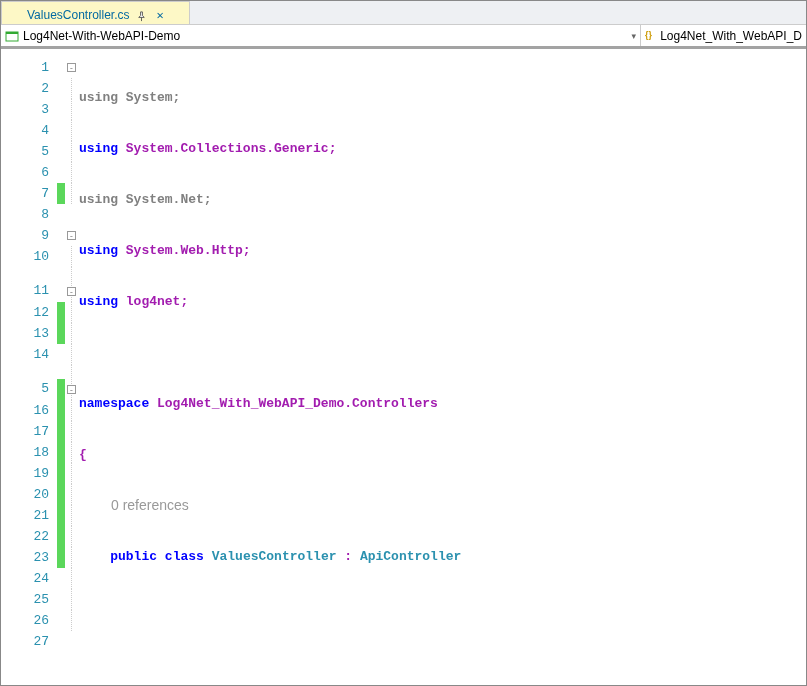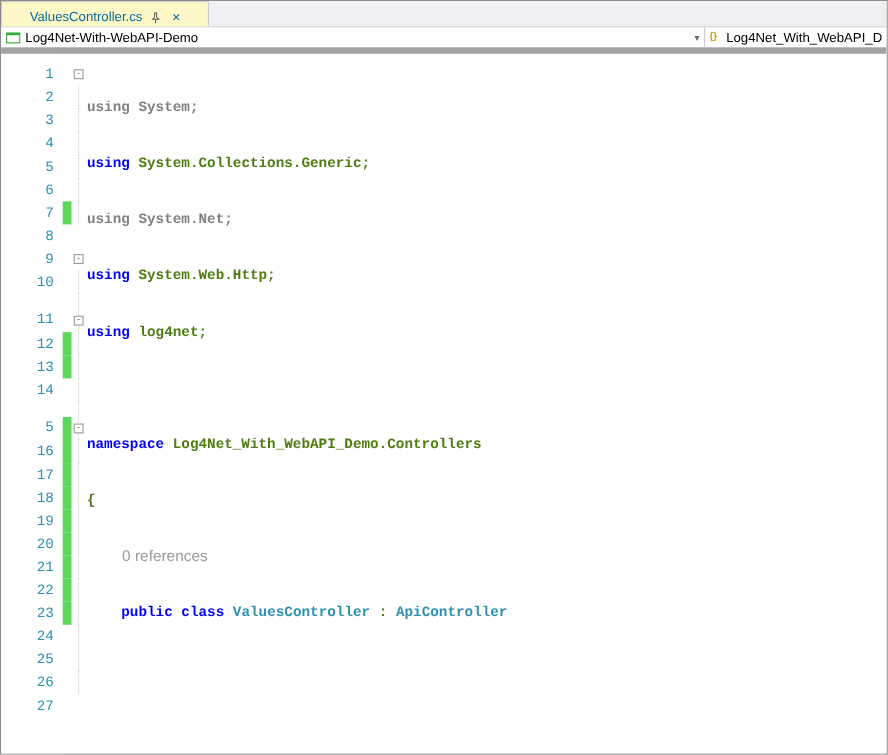--- a/index.html
+++ b/index.html
@@ -28,21 +28,21 @@
     display: flex;
     align-items: flex-end;
     gap: 6px;
     color: #0369a1;
   }
   .tab .pin { width:11px; height:11px; display:inline-block; }
   .tab .close { font-family: monospace; margin-left: 4px; }
   .nav-bar {
     height: 24px;
     background: #fff;
-    border-bottom: 6px solid #a3a3a3;
+    border-bottom: 3px solid #a3a3a3;
     display: flex;
     font-family: 'Segoe UI', Tahoma, sans-serif;
     font-size: 12px;
     justify-content: space-between;
   }
   .nav-left {
     flex: 1;
     display: flex;
     align-items: center;
     padding: 0 4px;
@@ -133,21 +133,21 @@
     height: 21px;
     line-height: 21px;
     font-size: 14px;
     color: #999;
     font-family: 'Segoe UI', Tahoma, sans-serif;
   }
   .kw { color: #0000ff; }
   .using-dim .kw { color: #808080; }
   .using-dim { color: #808080; }
   .type { color: #2b91af; }
-  .plain { color: #4d7c0f; }
+  .plain { color: #a21caf; }
 </style>
 </head>
 <body>
 
 <div class="tab-bar">
   <div class="tab">
     <span>ValuesController.cs</span>
     <span class="pin">
       <svg viewBox="0 0 12 12">
           <path d="M5 1 L7 1 L7 5 L9 7 L3 7 L5 5 Z M6 7 L6 11" stroke="#555" fill="#fff" stroke-width="1"></path>

